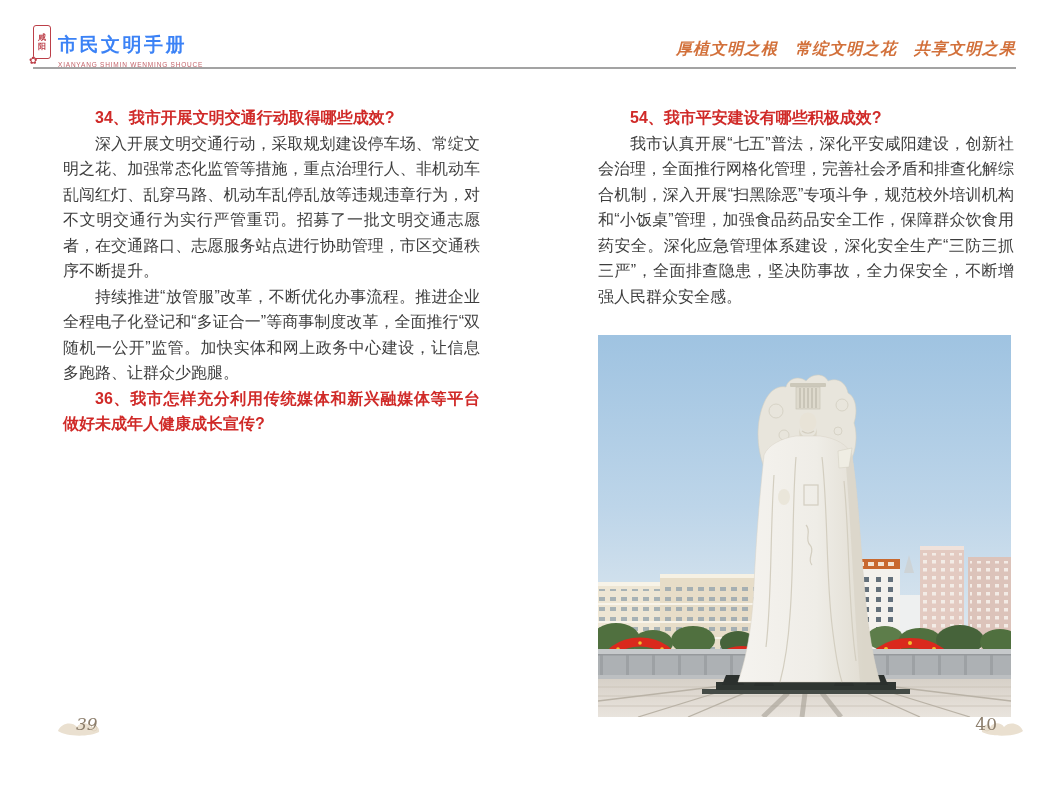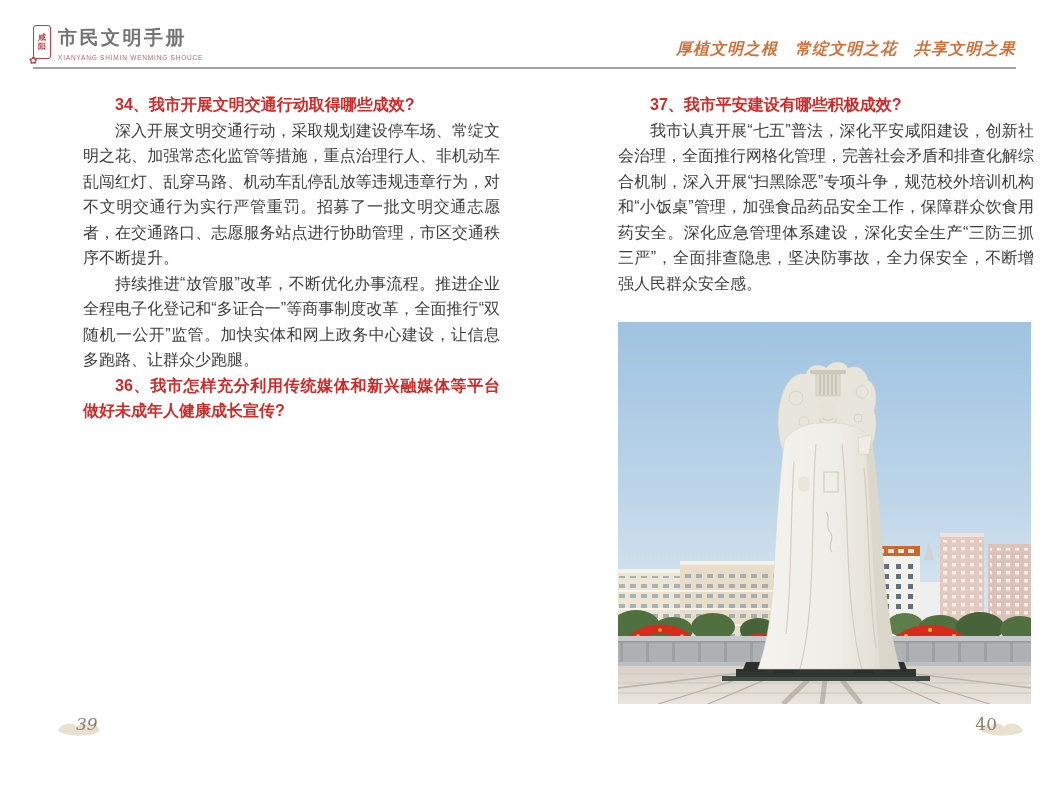--- a/index.html
+++ b/index.html
@@ -15,36 +15,37 @@
   .logo { position:absolute; left:33px; top:25px; display:flex; align-items:flex-start; }
   .seal-wrap { position:relative; margin-right:7px; }
   .seal {
     width:18px; height:34px; border:1.5px solid #bc3f48; border-radius:3px;
     display:flex; flex-direction:column; align-items:center; justify-content:center;
     color:#bc3f48; font-size:8px; line-height:9px; font-weight:bold;
     font-family:"DejaVu Serif",serif;
   }
   .seal-flower { position:absolute; left:-4px; bottom:-7px; color:#bc3f48; font-size:10px; line-height:10px; }
   .logo-text .logo-title {
-    color:#737373; font-weight:bold; font-size:19px; letter-spacing:2.5px;
+    color:#3b82f6; font-weight:bold; font-size:19px; letter-spacing:2.5px;
     font-family:"DejaVu Serif",serif;
+    margin-top:7px;
   }
   .logo-text .logo-pinyin {
     color:#c4646a; font-size:6.5px; letter-spacing:0.8px; margin-top:3px;
     font-family:"Liberation Sans",sans-serif;
   }
   .slogan {
     position:absolute; right:33px; top:39px;
     color:#d2703a; font-size:16px; font-weight:bold; font-style:italic;
     font-family:Liberation Mono, monospace; letter-spacing:1px;
   }
   .header-line { position:absolute; left:33px; right:33px; top:67px; height:2px; background:#a3a3a3; }
 
   
-  .col { position:absolute; top:92px; font-size:16px; line-height:25.5px;margin-left:20px; }
+  .col { position:absolute; top:105px; font-size:16px; line-height:25.5px; }
   .col-left  { left:63px;  width:417px; }
   .col-right { left:598px; width:416px; }
   .q-heading {
     color:#d02a28; font-weight:bold; text-indent:2em;
     text-align:justify;
   }
   .q-body {
     text-indent:2em; text-align:justify; text-align-last:left;
     color:#3d3d3d;
   }
@@ -87,21 +88,21 @@
 <div class="header-line"></div>
 
 <div class="col col-left">
   <div class="q-heading">34、我市开展文明交通行动取得哪些成效?</div>
   <div class="q-body">深入开展文明交通行动，采取规划建设停车场、常绽文明之花、加强常态化监管等措施，重点治理行人、非机动车乱闯红灯、乱穿马路、机动车乱停乱放等违规违章行为，对不文明交通行为实行严管重罚。招募了一批文明交通志愿者，在交通路口、志愿服务站点进行协助管理，市区交通秩序不断提升。</div>
   <div class="q-body">持续推进“放管服”改革，不断优化办事流程。推进企业全程电子化登记和“多证合一”等商事制度改革，全面推行“双随机一公开”监管。加快实体和网上政务中心建设，让信息多跑路、让群众少跑腿。</div>
   <div class="q-heading">36、我市怎样充分利用传统媒体和新兴融媒体等平台做好未成年人健康成长宣传?</div>
 </div>
 
 <div class="col col-right">
-  <div class="q-heading">37、我市平安建设有哪些积极成效?</div>
+  <div class="q-heading">54、我市平安建设有哪些积极成效?</div>
   <div class="q-body">我市认真开展“七五”普法，深化平安咸阳建设，创新社会治理，全面推行网格化管理，完善社会矛盾和排查化解综合机制，深入开展“扫黑除恶”专项斗争，规范校外培训机构和“小饭桌”管理，加强食品药品安全工作，保障群众饮食用药安全。深化应急管理体系建设，深化安全生产“三防三抓三严”，全面排查隐患，坚决防事故，全力保安全，不断增强人民群众安全感。</div>
 
   <svg class="photo" viewBox="0 0 413 382" xmlns="http://www.w3.org/2000/svg">
     <defs>
       <linearGradient id="skyGrad" x1="0" y1="0" x2="0" y2="1">
         <stop offset="0" stop-color="#9fc3e1"></stop>
         <stop offset="0.45" stop-color="#bdd5e9"></stop>
         <stop offset="0.75" stop-color="#d9e5ee"></stop>
         <stop offset="1" stop-color="#e9eef2"></stop>
       </linearGradient>

